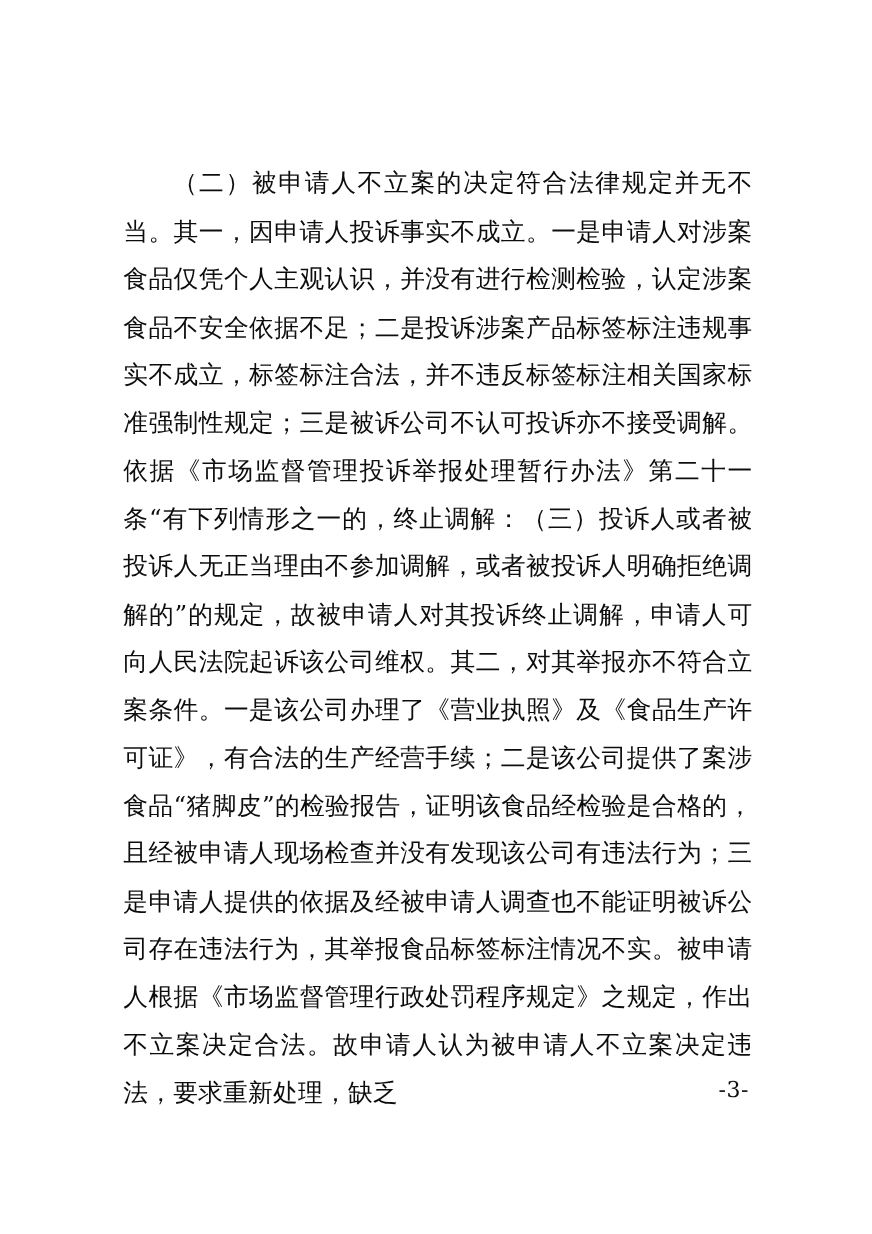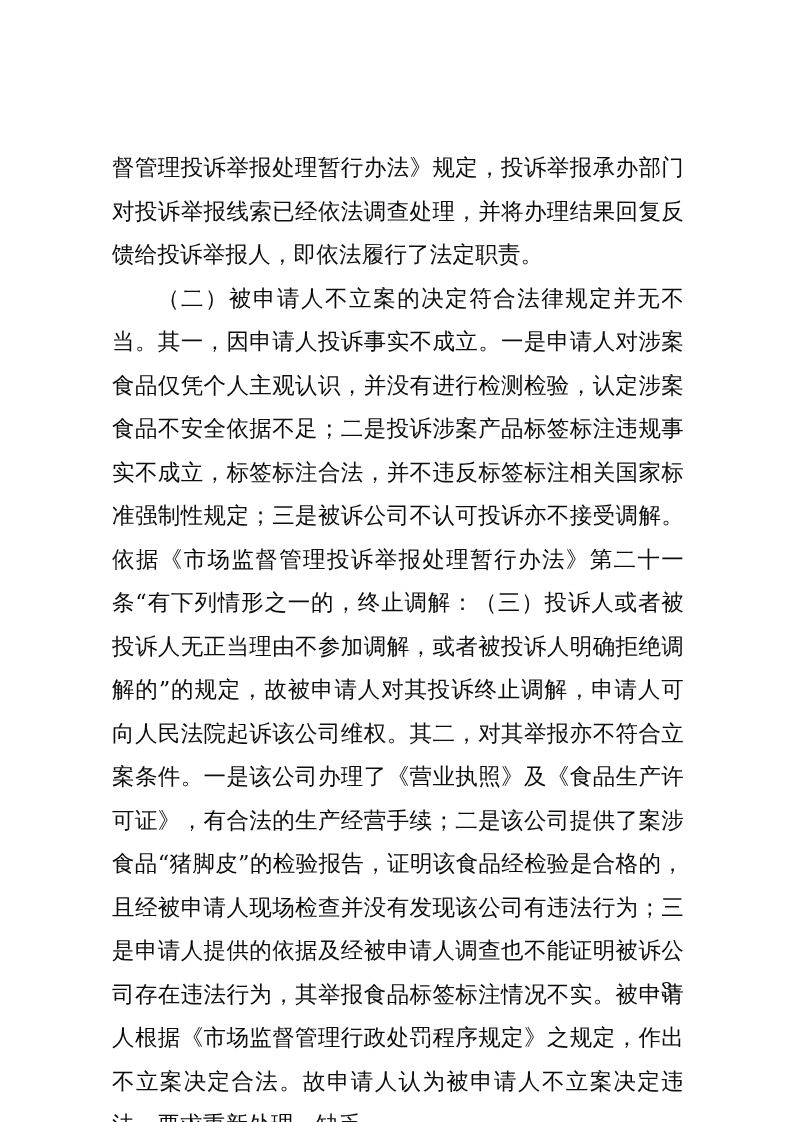--- a/index.html
+++ b/index.html
@@ -49,17 +49,16 @@
     color: #0d0d0d;
     font-family: "DejaVu Serif", "Liberation Serif", serif;
     letter-spacing: 0.5px;
   }
 </style>
 </head>
 <body>
 
 <div class="page">
   <div class="doc-body">
-    <p class="para">督管理投诉举报处理暂行办法》规定，投诉举报承办部门对投诉举报线索已经依法调查处理，并将办理结果回复反馈给投诉举报人，即依法履行了法定职责。</p>
     <p class="para indent">（二）被申请人不立案的决定符合法律规定并无不当。其一，因申请人投诉事实不成立。一是申请人对涉案食品仅凭个人主观认识，并没有进行检测检验，认定涉案食品不安全依据不足；二是投诉涉案产品标签标注违规事实不成立，标签标注合法，并不违反标签标注相关国家标准强制性规定；三是被诉公司不认可投诉亦不接受调解。依据《市场监督管理投诉举报处理暂行办法》第二十一条“有下列情形之一的，终止调解：（三）投诉人或者被投诉人无正当理由不参加调解，或者被投诉人明确拒绝调解的”的规定，故被申请人对其投诉终止调解，申请人可向人民法院起诉该公司维权。其二，对其举报亦不符合立案条件。一是该公司办理了《营业执照》及《食品生产许可证》，有合法的生产经营手续；二是该公司提供了案涉食品“猪脚皮”的检验报告，证明该食品经检验是合格的，且经被申请人现场检查并没有发现该公司有违法行为；三是申请人提供的依据及经被申请人调查也不能证明被诉公司存在违法行为，其举报食品标签标注情况不实。被申请人根据《市场监督管理行政处罚程序规定》之规定，作出不立案决定合法。故申请人认为被申请人不立案决定违法，要求重新处理，缺乏</p>
   </div>
   <div class="page-number">-3-</div>
 </div>
 
 </body></html>

